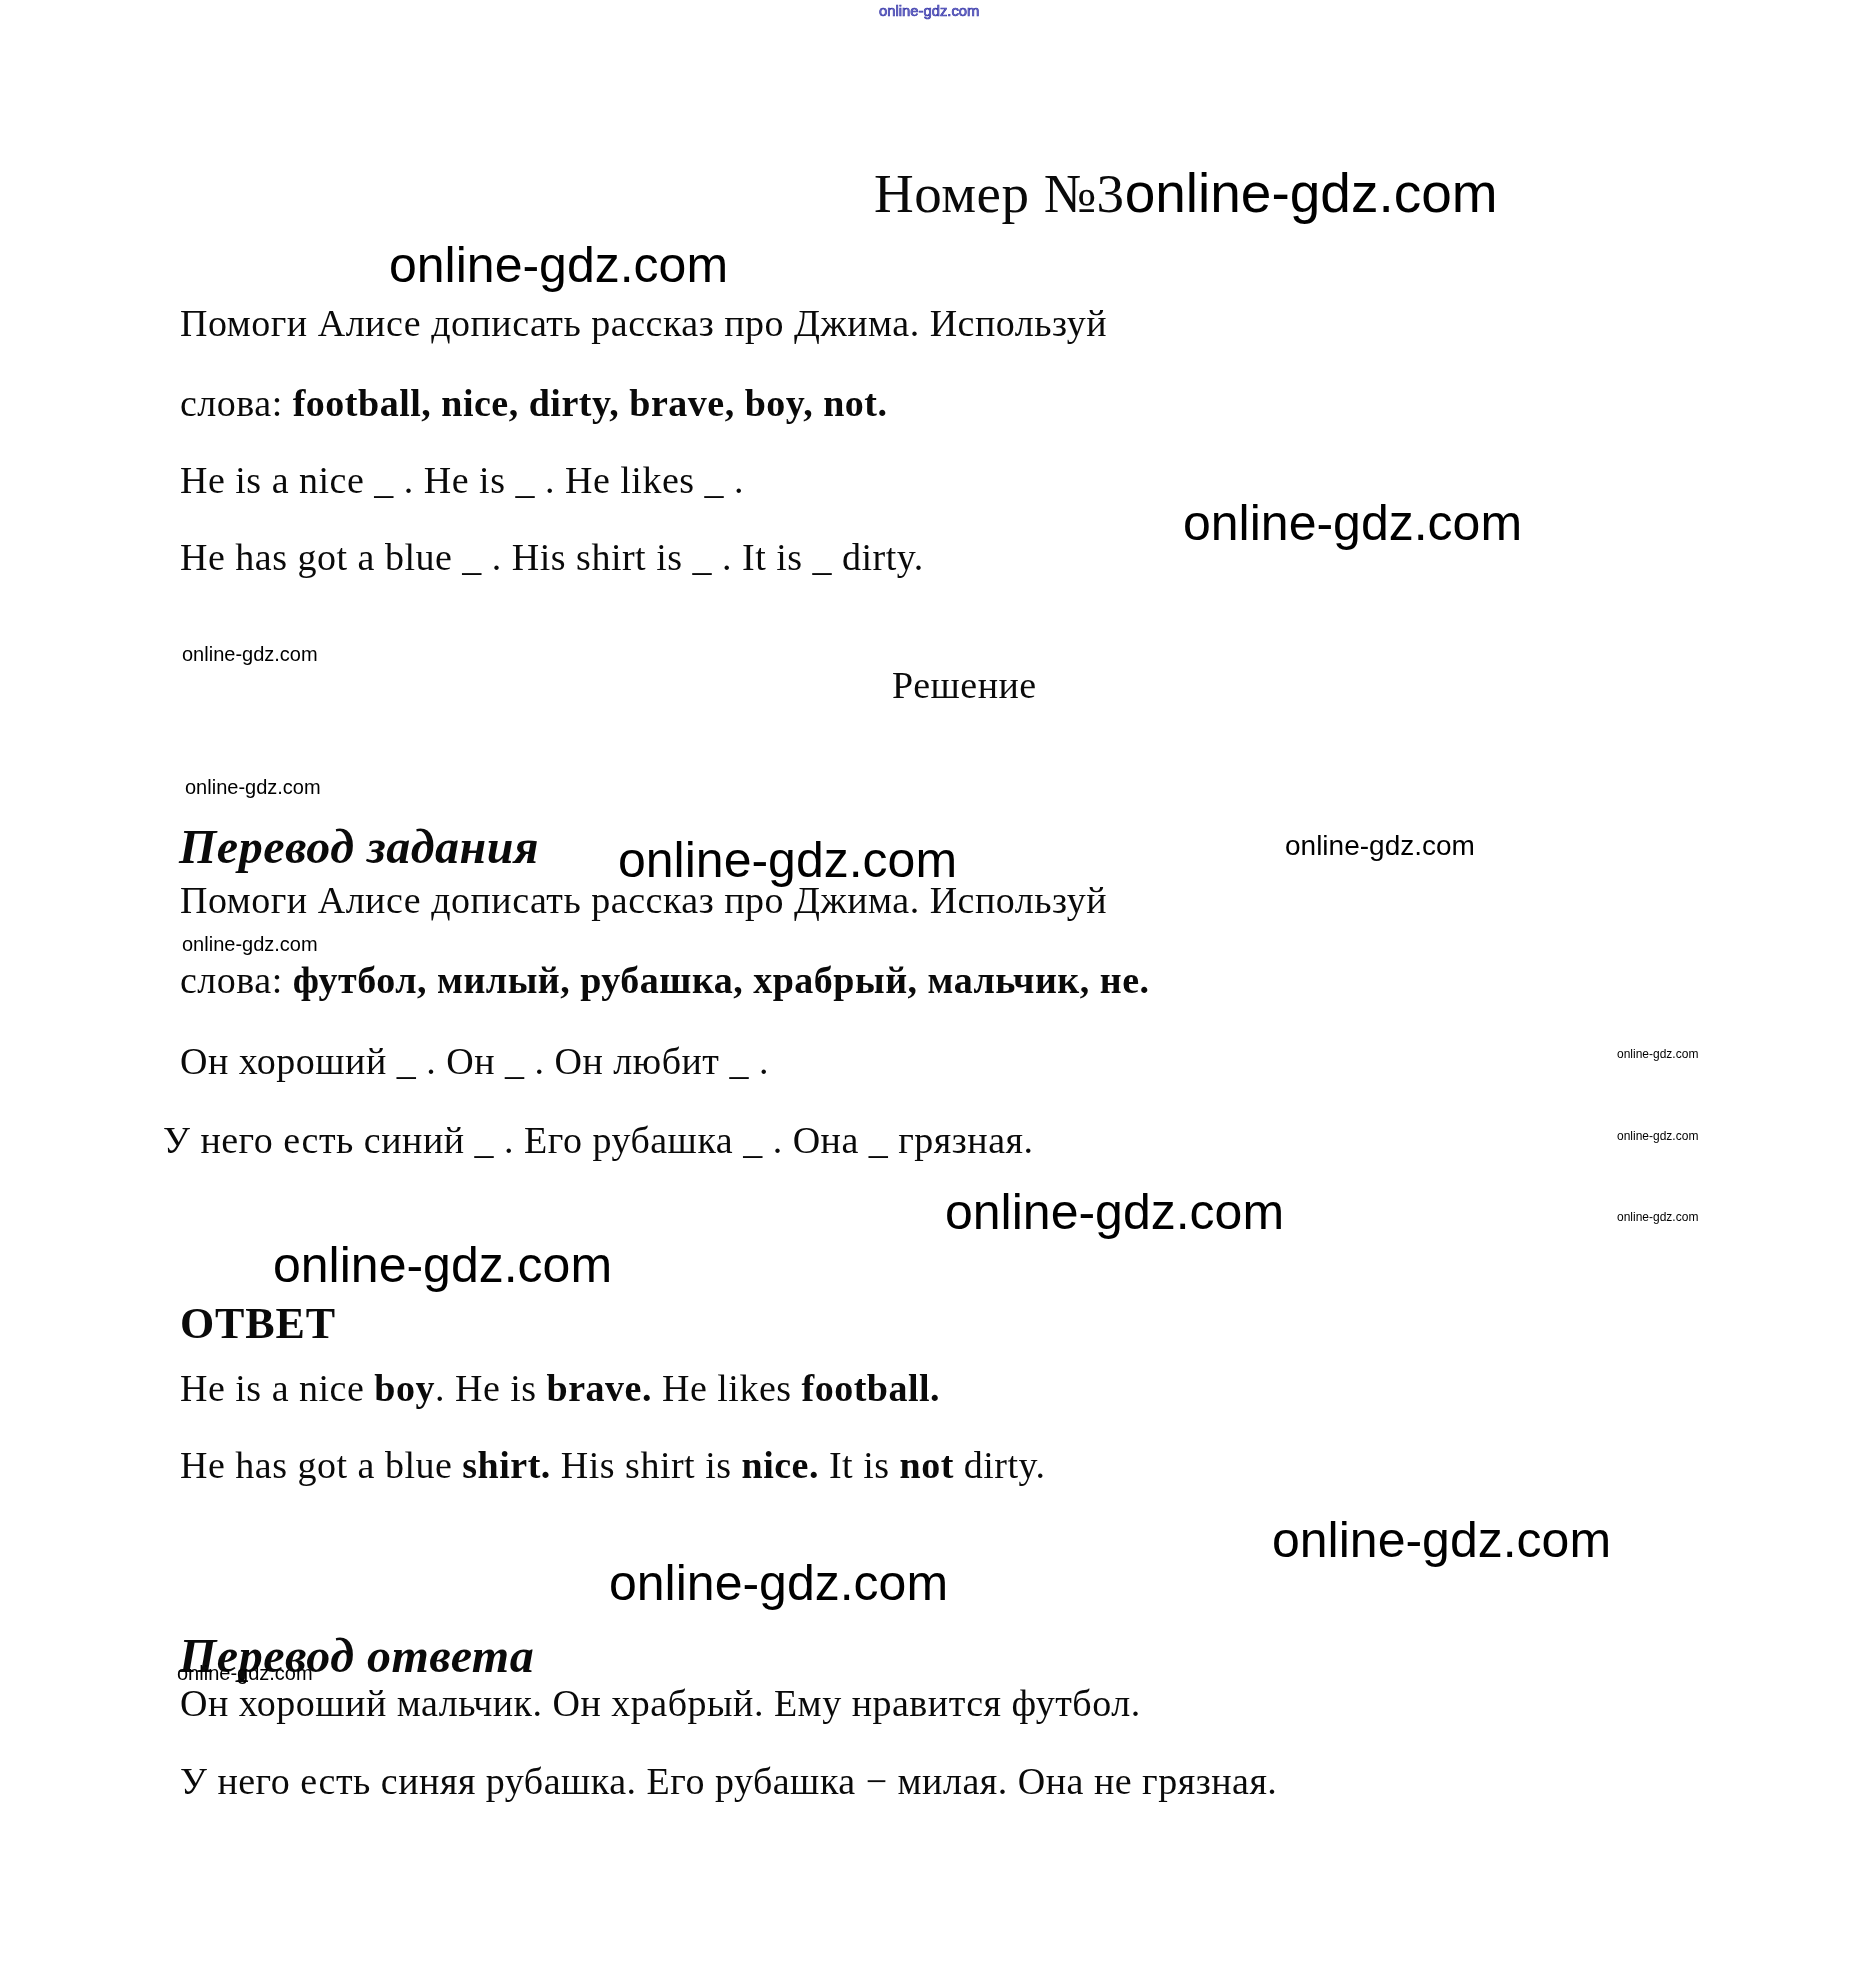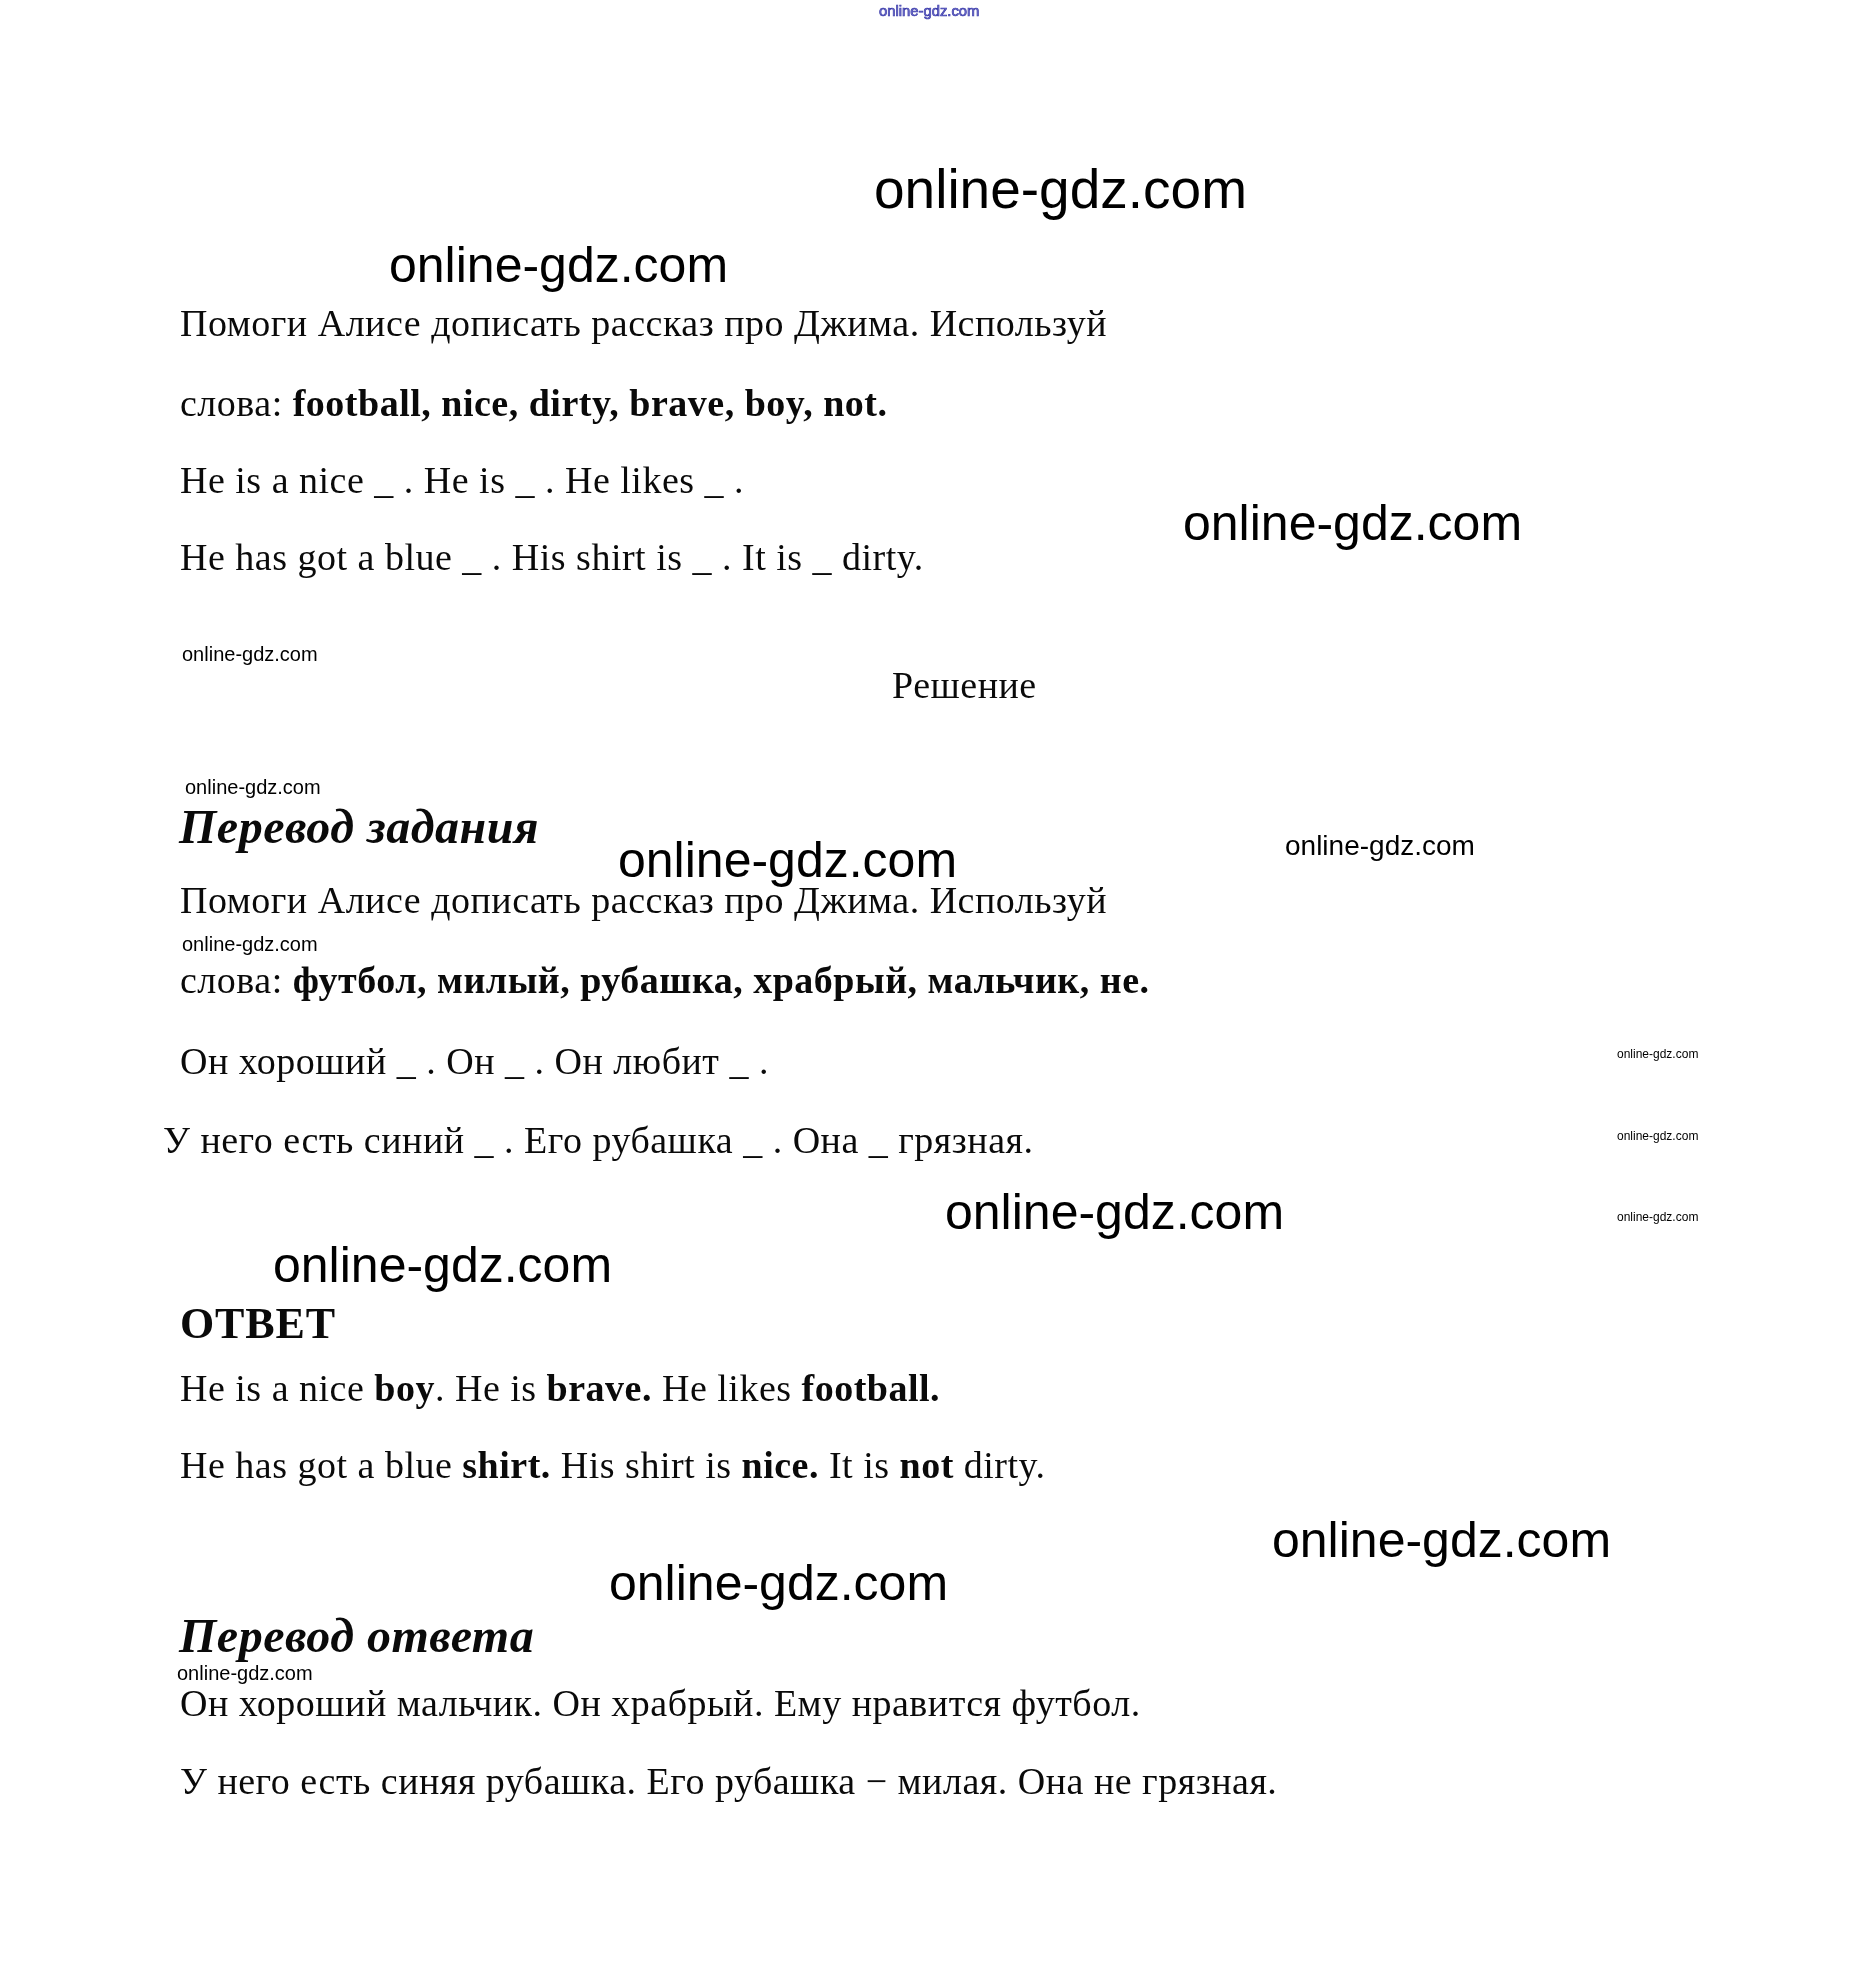--- a/index.html
+++ b/index.html
@@ -10,31 +10,32 @@
   .body-line{font-size:38px;line-height:1.1;}
   .title-serif{font-size:55px;}
   .wm{font-family:"Liberation Sans","DejaVu Sans",sans-serif;color:#000;letter-spacing:0px;}
   .wm-big{font-size:50px;font-weight:500;line-height:1;}
   .wm-title{font-size:55px;font-weight:500;line-height:1;}
   .wm-med{font-size:28px;font-weight:500;line-height:1;}
   .wm-small{font-size:20px;font-weight:500;line-height:1;}
   .wm-tiny{font-size:12px;font-weight:500;line-height:1;}
   .wm-blue{font-size:14.8px;font-weight:400;color:#7a7ad0;line-height:1;
            -webkit-text-stroke:0.7px #3838a8;}
-  .h-bold-italic{font-size:48px;font-weight:bold;font-style:italic;letter-spacing:0.5px;}
+  .h-bold-italic{font-size:48px;font-weight:bold;font-style:italic;letter-spacing:0.5px;margin-top:20px;}
   .h-bold{font-size:44px;font-weight:bold;letter-spacing:0.9px;}
   .b{font-weight:bold;}
   .title-row{display:flex;align-items:baseline;}
 </style>
 </head>
 <body>
 
 <span class="abs wm wm-blue" style="left:879px;top:3.7px;">online-gdz.com</span>
 
 <div class="abs title-row" style="left:874px;top:162px;">
+  <span class="serif title-serif">Номер №3</span>
     <span class="wm wm-title">online-gdz.com</span>
 </div>
 
 <span class="abs wm wm-big" style="left:389px;top:240px;">online-gdz.com</span>
 
 <div class="abs serif body-line" style="left:180px;top:303px;">Помоги Алисе дописать рассказ про Джима. Используй</div>
 
 <div class="abs serif body-line" style="left:180px;top:383px;"><span>слова: </span><span class="b">football, nice, dirty, brave, boy, not.</span></div>
 
 <div class="abs serif body-line" style="left:180px;top:460px;">He is a nice _ . He is _ . He likes _ .</div>

